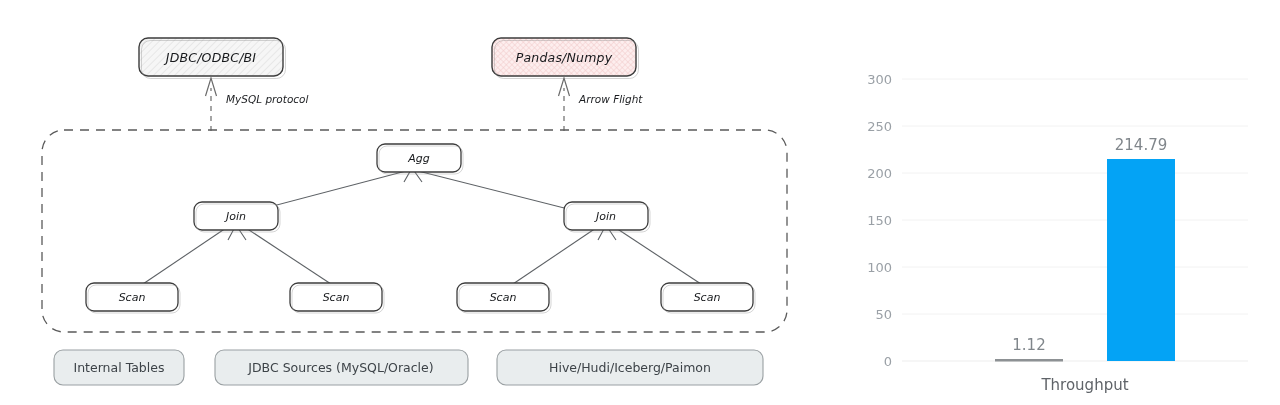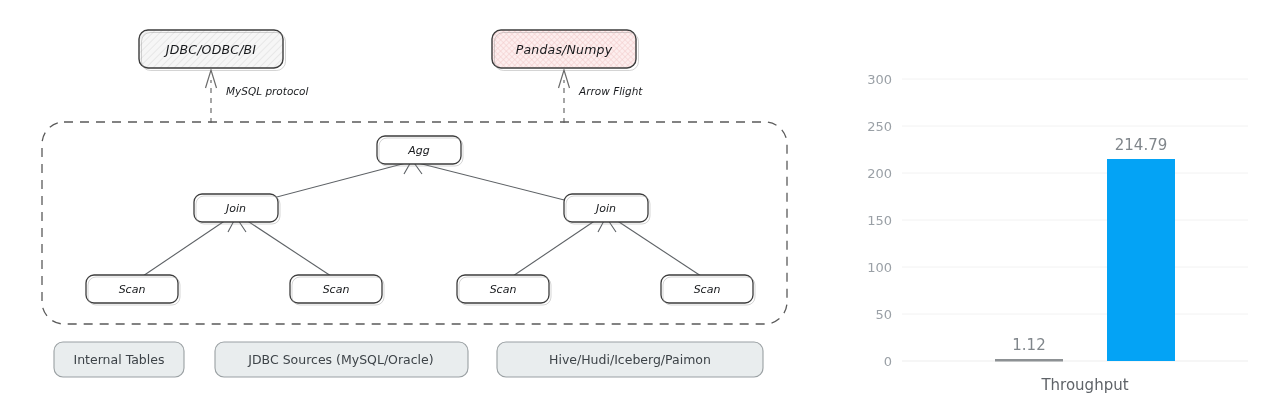--- a/index.html
+++ b/index.html
@@ -11,21 +11,21 @@
     width: 1280px;
     height: 405px;
     position: relative;
     overflow: hidden;
     font-family: "DejaVu Sans", sans-serif;
   }
 
   
   #diagram-panel {
     position: absolute;
-    left: 0; top: 8px;
+    left: 0; top: 16px;
     width: 820px; height: 303px;
   }
   #diagram-svg {
     position: absolute;
     left: 0; top: 0;
     width: 820px; height: 405px;
   }
   .hand-text {
     font-family: "DejaVu Sans", sans-serif;
     fill: #17191c;

